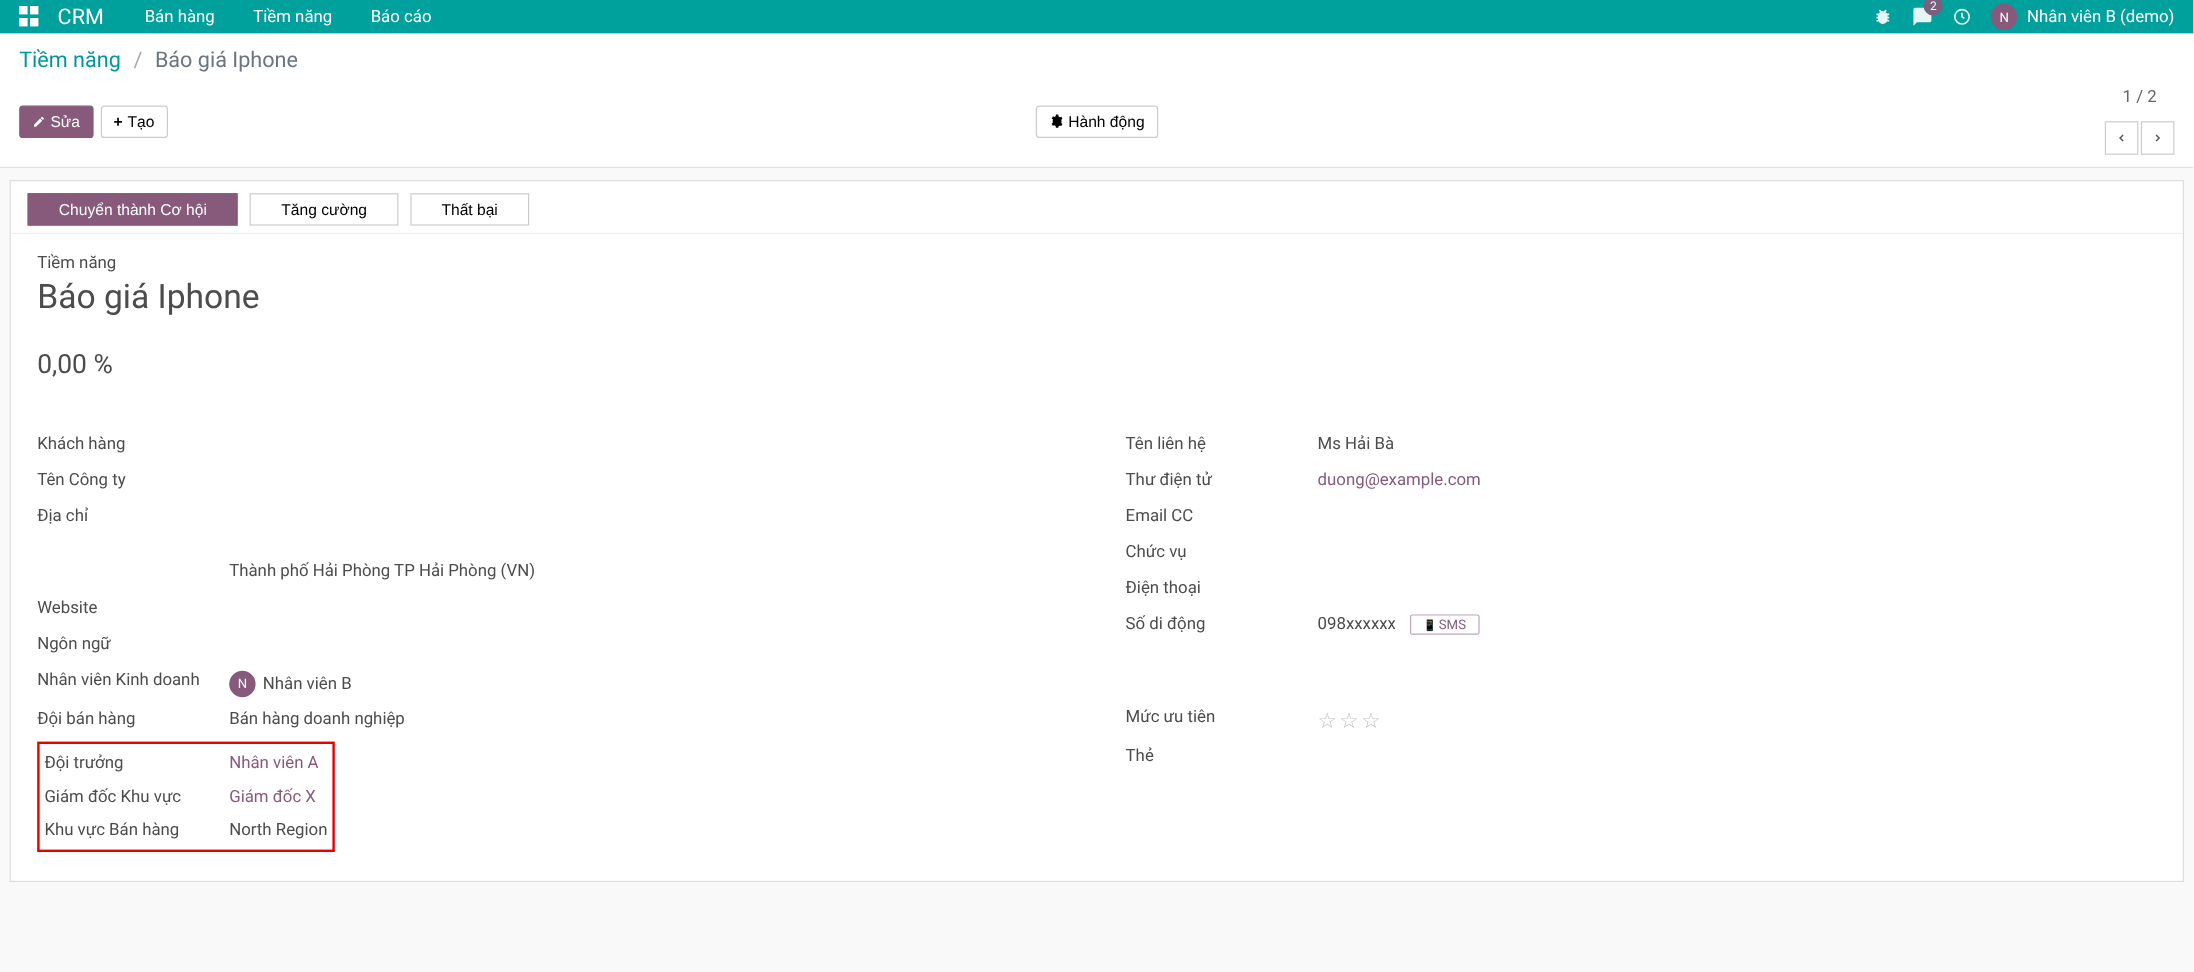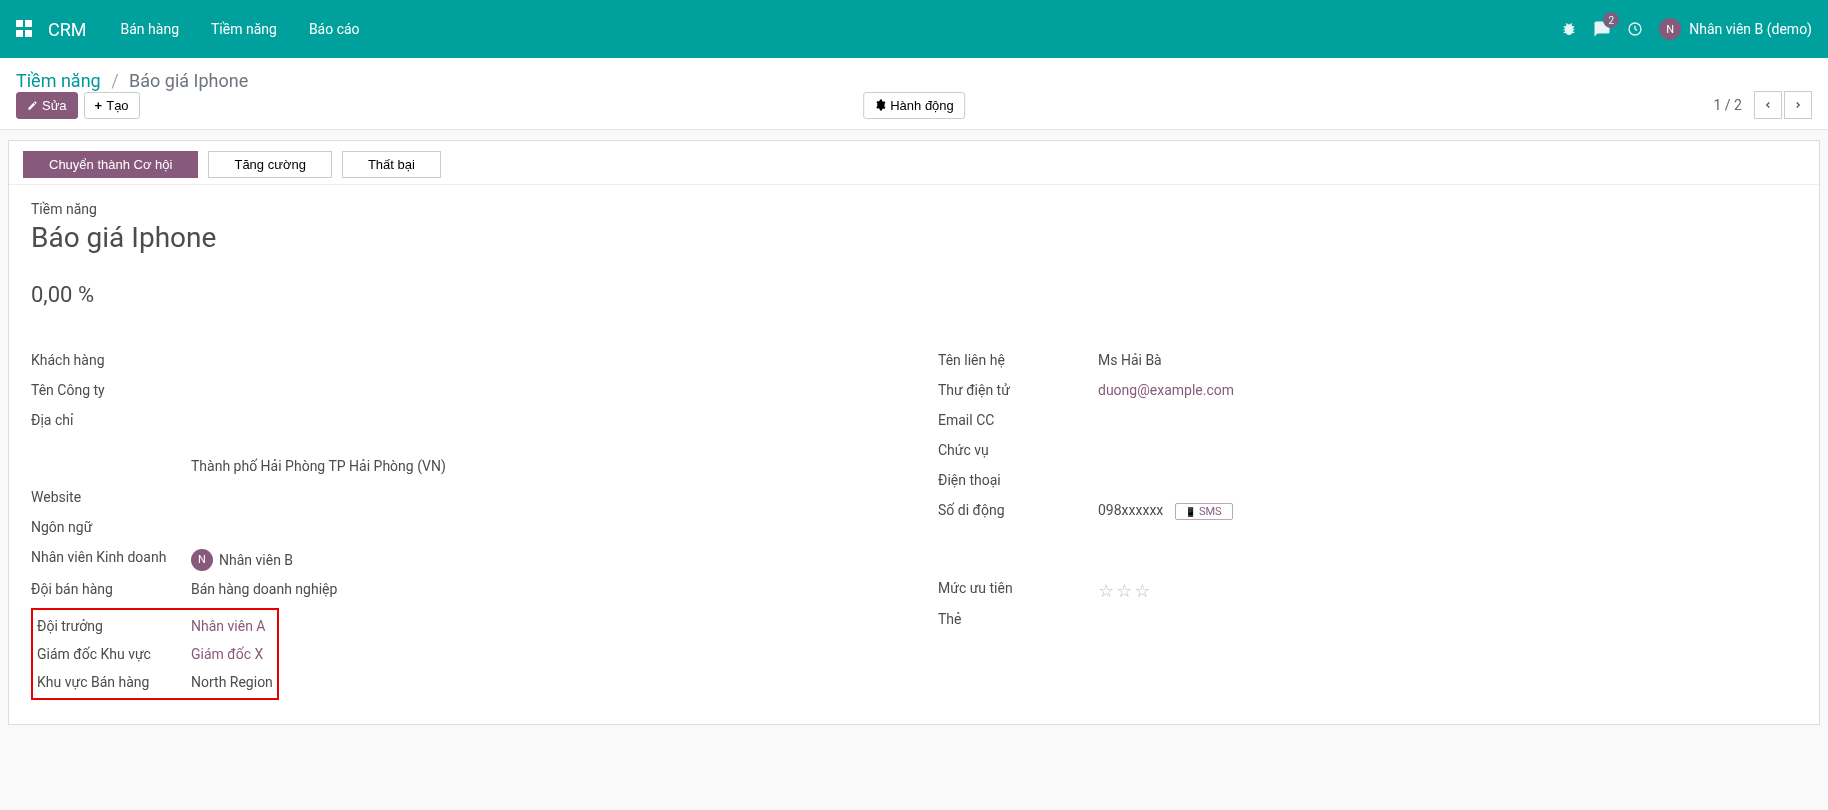--- a/index.html
+++ b/index.html
@@ -1,39 +1,39 @@
 <!DOCTYPE html>
 <html><head>
 <meta charset="utf-8">
 <style>
 * { box-sizing: border-box; margin: 0; padding: 0; }
 body { font-family: -apple-system, BlinkMacSystemFont, "Segoe UI", Roboto, "Helvetica Neue", Arial, sans-serif; font-size: 14px; color: #4c4c4c; background: #f9f9f9; }
-.topbar { background: #00A09D; color: #fff; height: 58px; display: flex; align-items: center; padding: 0 16px; }
+.topbar { background: #00A09D; color: #fff; height: 28px; display: flex; align-items: center; padding: 0 16px; }
 .apps-icon { display: inline-flex; gap: 2px; flex-wrap: wrap; width: 18px; height: 18px; margin-right: 14px; cursor: pointer;}
 .apps-icon span { width: 7px; height: 7px; background: #fff; display: block; }
 .app-title { font-size: 18px; font-weight: 400; margin-right: 20px; }
 .top-nav { display: flex; gap: 4px; }
 .top-nav a { color: #fff; text-decoration: none; padding: 10px 14px; font-size: 14px; }
 .top-right { margin-left: auto; display: flex; align-items: center; gap: 16px; }
 .top-right .icon { color: #fff; opacity: 0.9; cursor: pointer; font-size: 16px; position: relative; }
 .chat-wrap { position: relative; }
 .badge-count { position: absolute; top: -8px; right: -8px; background: #875A7B; color: #fff; border-radius: 50%; width: 16px; height: 16px; font-size: 10px; display: flex; align-items: center; justify-content: center; }
 .avatar-small { width: 22px; height: 22px; border-radius: 50%; background: #875A7B; color: #fff; display: inline-flex; align-items: center; justify-content: center; font-size: 11px; }
 .user-block { display: flex; align-items: center; gap: 8px; color: #fff; cursor: pointer;}
 .control-panel { background: #fff; border-bottom: 1px solid #dee2e6; padding: 12px 16px 10px; }
-.breadcrumb { font-size: 18px; color: #5f5f5f; }
+.breadcrumb { font-size: 18px; margin-bottom: 12px; color: #5f5f5f; }
 .breadcrumb a { color: #00979A; text-decoration: none; }
 .breadcrumb .sep { color: #aaa; padding: 0 6px; }
 .breadcrumb .current { color: #6c757d; }
 .toolbar-row { display: flex; align-items: center; }
 .btn { border: 1px solid #ccc; background: #fff; padding: 5px 10px; font-size: 13px; cursor: pointer; border-radius: 3px; display: inline-flex; align-items: center; gap: 4px; text-align: center; }
 .btn-primary { background: #875A7B; color: #fff; border-color: #875A7B; }
 .toolbar-left { display: flex; gap: 6px; }
 .toolbar-center { position: absolute; left: 50%; transform: translateX(-50%); }
-.toolbar-right { margin-left: auto; display: flex; align-items: center; gap: 12px; color: #666; }
+.toolbar-right { margin-left: auto; display: flex; align-items: center; gap: 12px; color: #666; flex-direction: column; }
 .pager-arrows { display: flex; gap: 2px; }
 .pager-arrows .btn-arrow { border: 1px solid #ccc; background: #fff; width: 28px; height: 28px; display: inline-flex; align-items: center; justify-content: center; cursor: pointer; }
 .form-sheet { background: #fff; border: 1px solid #ddd; margin: 10px 8px; padding: 0; }
 .status-buttons { padding: 10px 14px 6px; border-bottom: 1px solid #eee; display: flex; gap: 10px; }
 .status-btn { border: 1px solid #ccc; padding: 5px 25px; font-size: 13px; cursor: pointer; background: #fff; }
 .status-btn.active { background: #875A7B; color: #fff; border-color: #875A7B; }
 .form-body { padding: 16px 22px 24px; }
 .lead-label { font-size: 14px; color: #4c4c4c; margin-bottom: 4px; }
 .lead-title { font-size: 28px; color: #4c4c4c; margin-bottom: 28px; }
 .percent { font-size: 22px; color: #4c4c4c; margin-bottom: 40px; }

